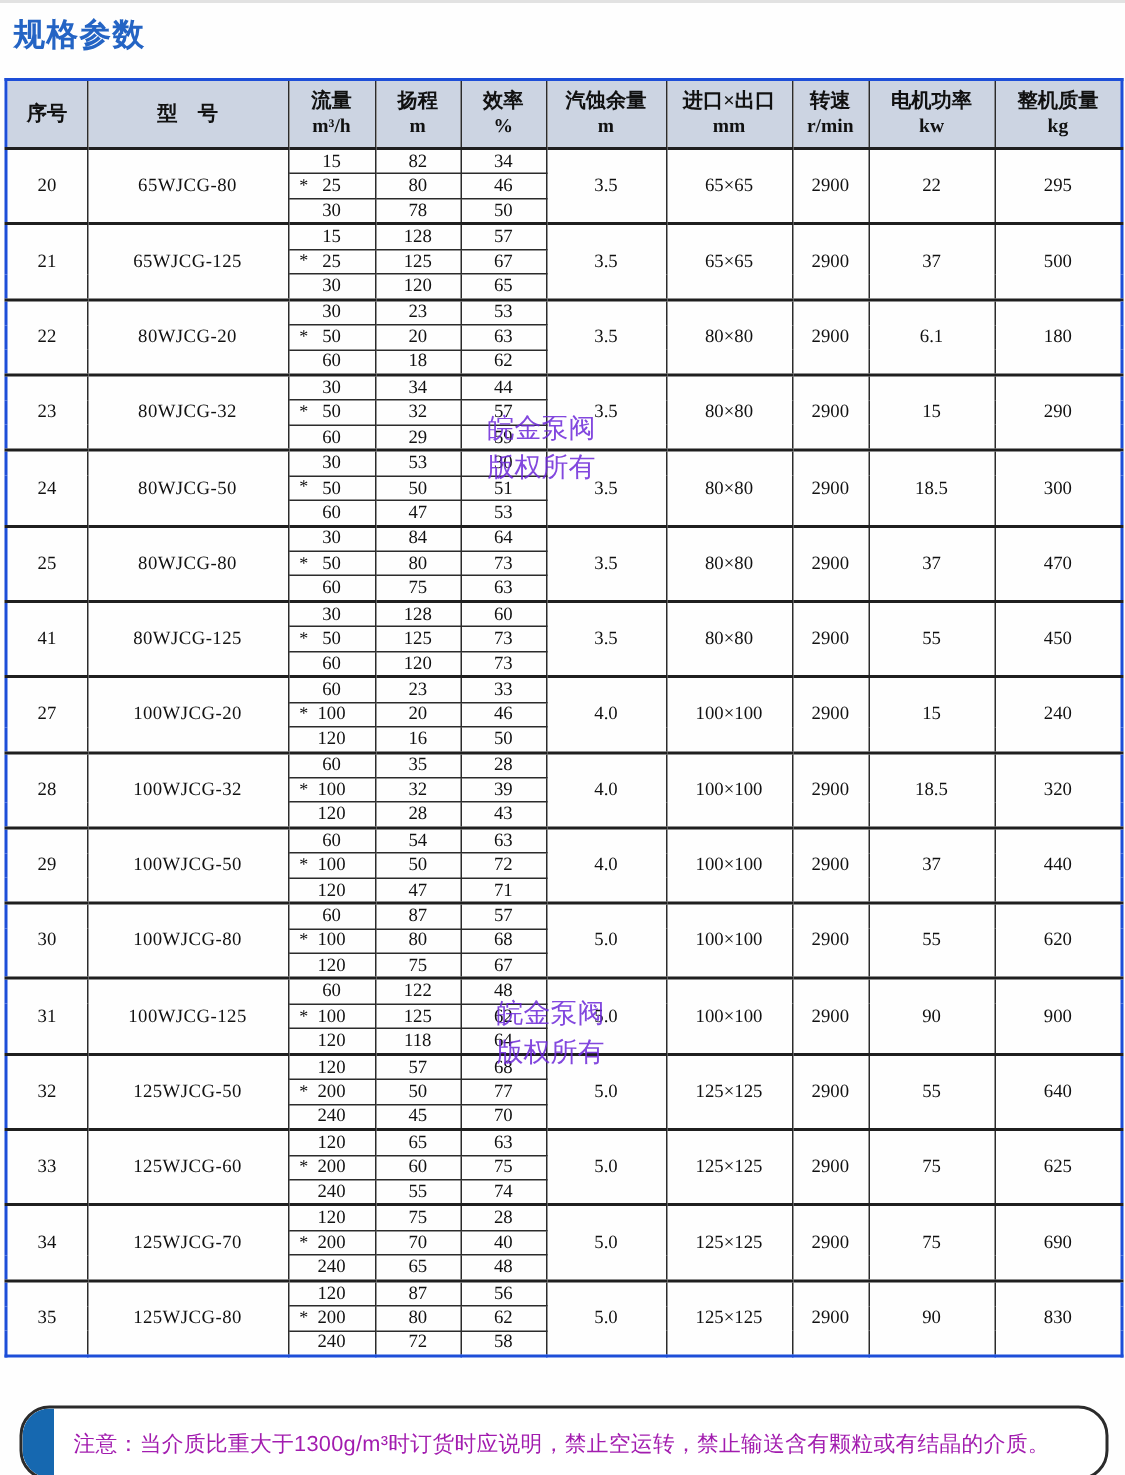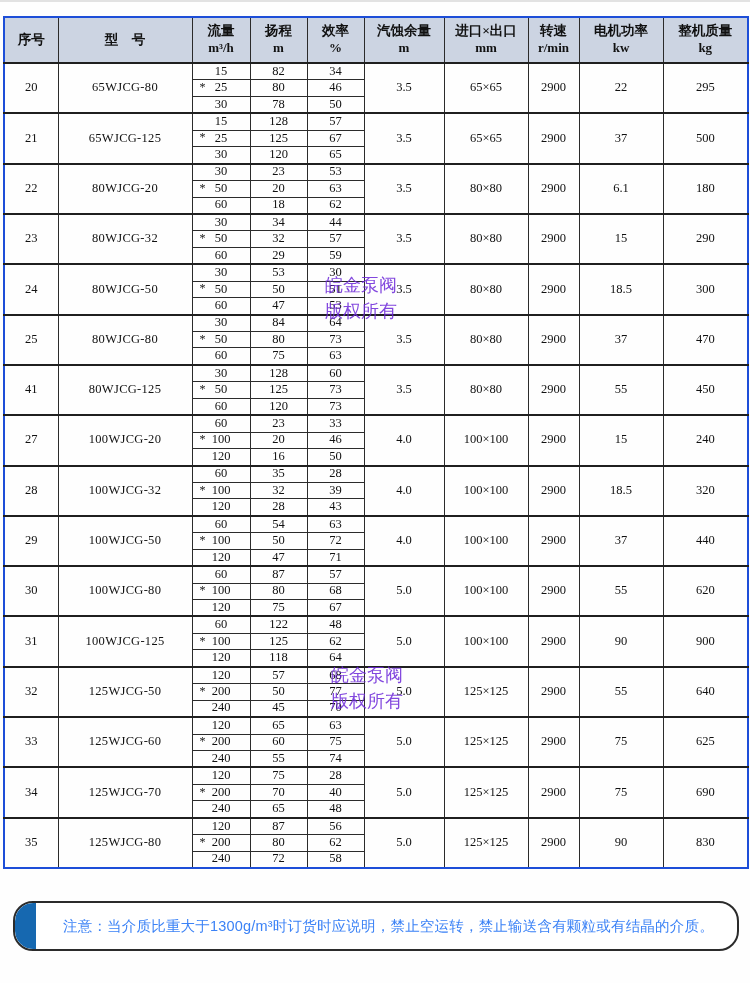--- a/index.html
+++ b/index.html
@@ -44,29 +44,30 @@
   .note-box {
     position:relative; width:722px; height:46px; margin:32px 0 0 13px;
     border:2px solid #2b2b2b; border-radius:20px; overflow:hidden;
     display:flex; align-items:center; background:#ffffff;
   }
   .note-cap {
     position:absolute; left:0; top:0; width:21px; height:100%;
     background:#1668b0; border-radius:18px 0 0 18px;
   }
   .note-text {
-    margin-left:48px; font-size:14.5px; color:#3b82f6;
+    margin-left:34px; font-size:14.5px; color:#a21caf;
     font-family:"Liberation Sans", sans-serif; letter-spacing:0.2px;
   }
 </style>
 </head>
 <body>
 
 <div class="page">
 
+  <div class="page-title">规格参数</div>
 
   <table class="spec">
     <colgroup>
       <col style="width:54px">
         <col style="width:134px">
         <col style="width:58px">
       <col style="width:57px">
         <col style="width:57px">
         <col style="width:80px">
       <col style="width:84px">

